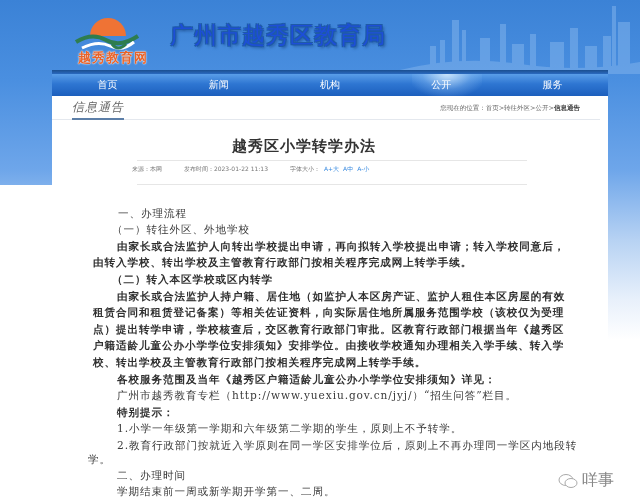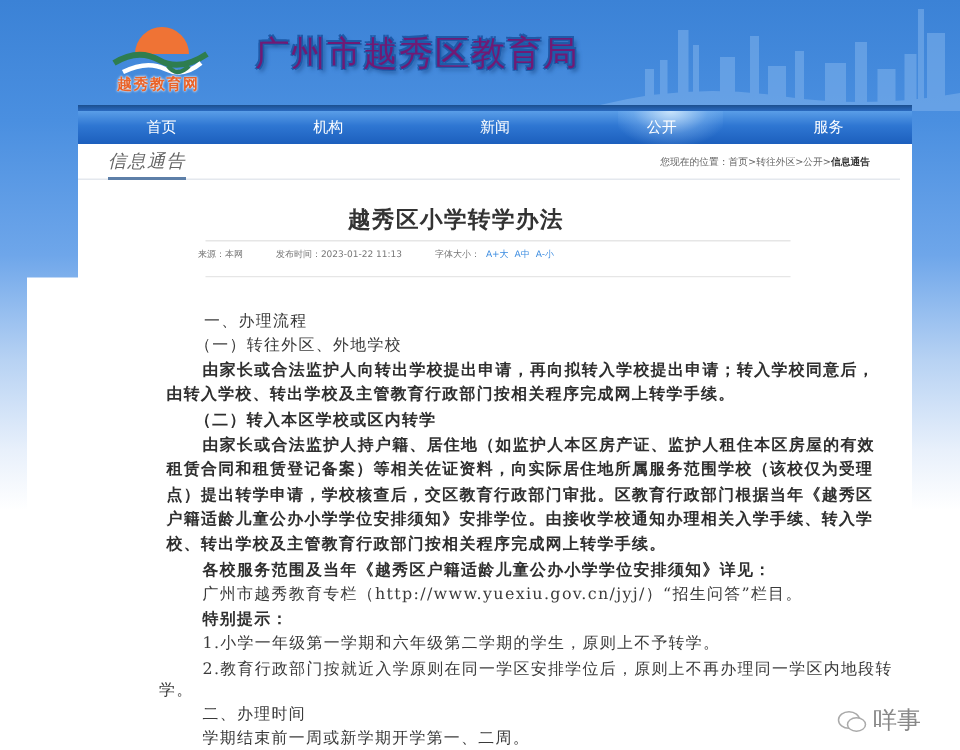--- a/index.html
+++ b/index.html
@@ -12,26 +12,26 @@
   .header {
     position: absolute; left: 0; top: 0; width: 640px; height: 78px;
   }
   .skyline {
     position: absolute; left: 400px; top: 0; width: 240px; height: 74px;
   }
   .logo {
     position: absolute; left: 68px; top: 6px; width: 80px; height: 60px;
   }
   .logo-text {
-    position: absolute; left: 78px; top: 49px; font-size: 10px; color: #e8632a;
+    position: absolute; left: 78px; top: 49px; font-size: 13px; color: #e8632a;
     font-weight: bold; letter-spacing: 1px; font-family: "DejaVu Sans", sans-serif;
     text-shadow: 0 0 2px #fff, 0 0 1px #fff;
   }
   .site-title {
-    position: absolute; left: 170px; top: 20px; font-size: 23px; color: #701a75;
+    position: absolute; left: 170px; top: 20px; font-size: 23px; color: #1d4ed8;
     font-family: "DejaVu Sans", sans-serif; letter-spacing: 1px;
     text-shadow: 1px 1px 0 #1e5aa8, -1px -1px 0 #1e5aa8, 1px -1px 0 #1e5aa8, -1px 1px 0 #1e5aa8, 2px 2px 3px #1e4f90;
   }
   .header-rule {
     position: absolute; left: 52px; top: 70px; width: 556px; height: 4px;
     background: linear-gradient(180deg, #1b4f8f, #2a6ac0);
   }
   .nav {
     position: absolute; left: 52px; top: 74px; width: 556px; height: 22px;
     background: linear-gradient(180deg, #5a9ee8 0%, #2e76d2 45%, #1c5fbd 100%);
@@ -72,21 +72,21 @@
   .rule1 { position: absolute; left: 85px; top: 64px; width: 390px; height: 1px; background: #e6e6e6; }
   .meta {
     position: absolute; left: 80px; top: 69px; width: 400px; font-size: 6px; color: #777;
     font-family: "DejaVu Sans", sans-serif; white-space: nowrap;
   }
   .meta span { margin-right: 20px; }
   .meta .sizes a { color: #3a8be0; margin-left: 4px; text-decoration: none; }
   .rule2 { position: absolute; left: 85px; top: 88px; width: 390px; height: 1px; background: #e6e6e6; }
 
   .doc {
-    position: absolute; left: 18px; top: 185px; width: 560px; height: 315px;
+    position: absolute; left: 0; top: 185px; width: 560px; height: 315px;
     background: #ffffff;
     font-family: "DejaVu Serif", "Liberation Serif", serif; color: #3a3a3a;
   }
   .doc p { position: absolute; font-size: 10.6px; white-space: nowrap; letter-spacing: 0.9px; }
   .doc .bold { font-weight: bold; color: #2f2f2f; }
   .watermark {
     position: absolute; left: 558px; top: 470px; display: flex; align-items: center; gap: 4px;
     color: #888; font-size: 16px; font-family: "DejaVu Sans", sans-serif;
   }
 </style>
@@ -122,22 +122,22 @@
   </svg>
   <div class="logo-text">越秀教育网</div>
   <div class="site-title">广州市越秀区教育局</div>
 </div>
 
 <div class="header-rule"></div>
 
 <nav class="nav">
   <div class="nav-glow"></div>
   <div class="nav-item">首页</div>
+  <div class="nav-item">新闻</div>
   <div class="nav-item">机构</div>
-  <div class="nav-item">新闻</div>
   <div class="nav-item">公开</div>
   <div class="nav-item">服务</div>
 </nav>
 
 <main class="page">
   <div class="section-header">
     <div class="section-title">信息通告</div>
     <div class="breadcrumb">
       <span>您现在的位置：</span><a>首页</a><span>&gt;</span><a>转往外区</a><span>&gt;</span><a>公开</a><span>&gt;</span><span class="current">信息通告</span>
     </div>

